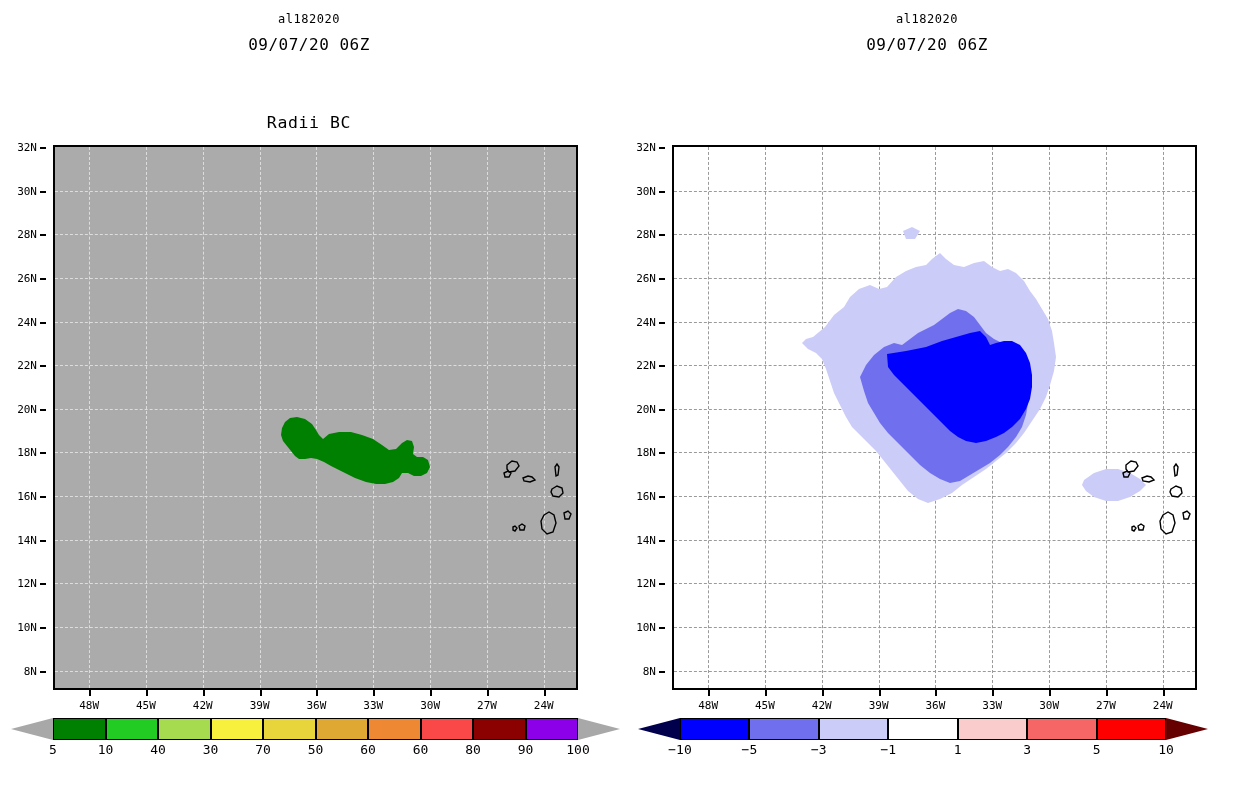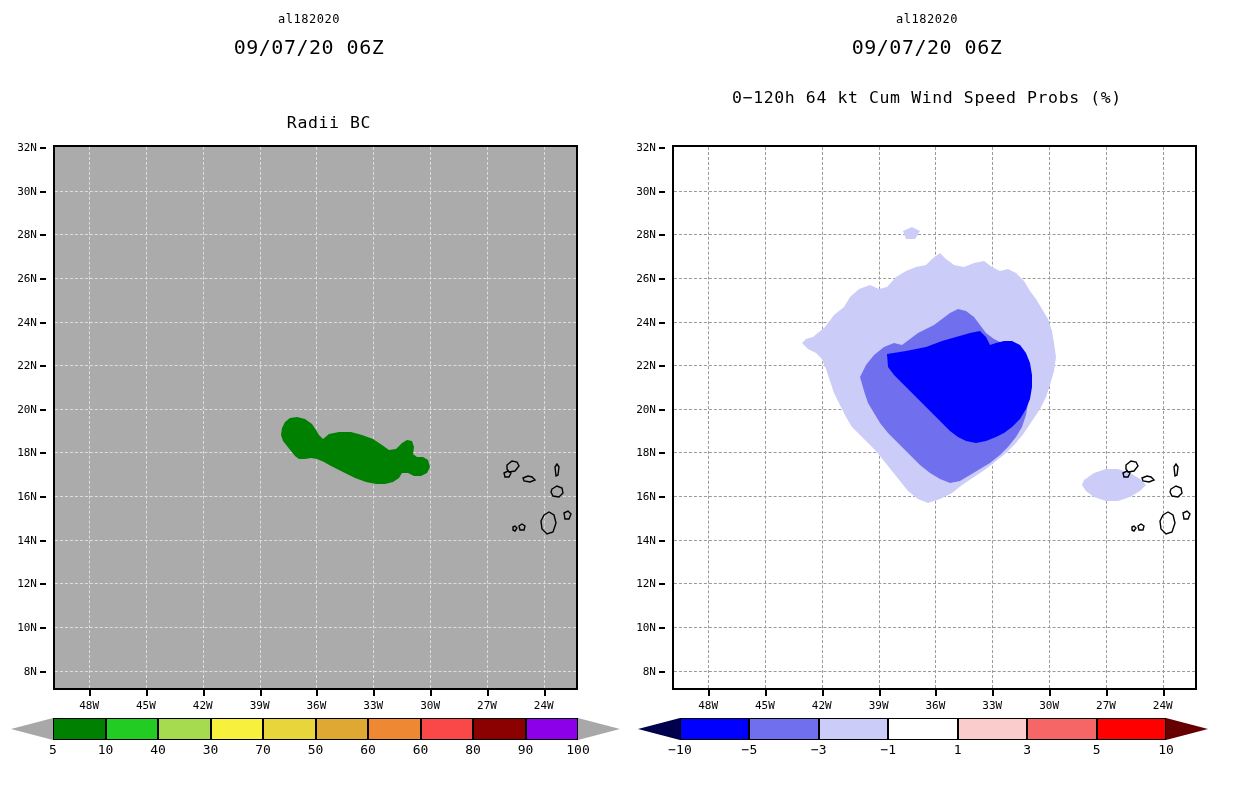--- a/index.html
+++ b/index.html
@@ -4,23 +4,23 @@
 <style>
   html,body{margin:0;padding:0;background:#ffffff;}
   body{width:1236px;height:800px;font-family:"DejaVu Sans Mono","Liberation Mono",monospace;
        color:#000;overflow:hidden;position:relative;}
   .panel{position:absolute;top:0;height:800px;}
   #panel-left{left:0;width:618px;}
   #panel-right{left:618px;width:618px;}
 
   .titles{position:absolute;left:0;width:618px;text-align:center;}
   .t-id{top:12px;font-size:12px;letter-spacing:.5px;}
-  .t-date{top:35px;font-size:20px;letter-spacing:.5px;}
+  .t-date{top:35px;font-size:16px;letter-spacing:.5px;}
   .t-main{top:88px;font-size:16.5px;letter-spacing:.6px;}
-  .t-sub{top:113px;font-size:16.5px;letter-spacing:.6px;margin-left:20px;}
+  .t-sub{top:113px;font-size:16.5px;letter-spacing:.6px;}
 
   .plotbox{position:absolute;border:2px solid #000;box-sizing:border-box;}
   #plot-left{left:53px;top:145px;width:525px;height:545px;background:#ababab;}
   #plot-right{left:54px;top:145px;width:525px;height:545px;background:#ffffff;}
 
   .clip{position:absolute;inset:0;overflow:hidden;}
 
   .gridline{position:absolute;background:transparent;}
   .gh{left:0;right:0;height:0;border-top:1px dashed #9a9a9a;}
   .gv{top:0;bottom:0;width:0;border-left:1px dashed #9a9a9a;}
@@ -177,21 +177,20 @@
       <div class="cblab" style="left: 420px; top: 0px;">80</div>
       <div class="cblab" style="left: 472.5px; top: 0px;">90</div>
       <div class="cblab" style="left: 525px; top: 0px;">100</div>
     </div>
 </div>
 
 <div class="panel" id="panel-right">
 
   <div class="titles t-id">al182020</div>
   <div class="titles t-date">09/07/20 06Z</div>
-  <div class="titles t-main">0−120h 64 kt Cum Wind Speed Probs (%)</div>
 
   <div class="plotbox" id="plot-right">
     <div class="clip">
       <div id="grid-right">
           <div class="gridline gh" style="top: 43.629px;"></div>
           <div class="gridline gh" style="top: 87.2581px;"></div>
           <div class="gridline gh" style="top: 130.887px;"></div>
           <div class="gridline gh" style="top: 174.516px;"></div>
           <div class="gridline gh" style="top: 218.145px;"></div>
           <div class="gridline gh" style="top: 261.774px;"></div>

